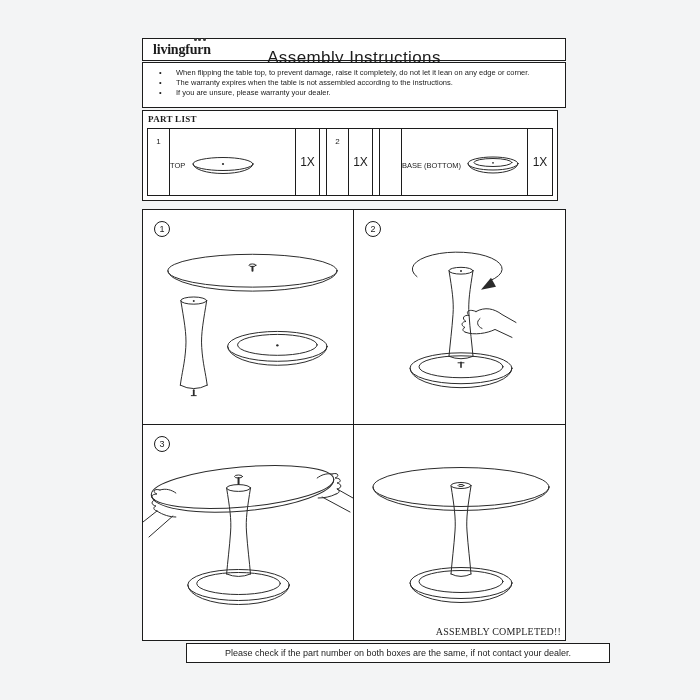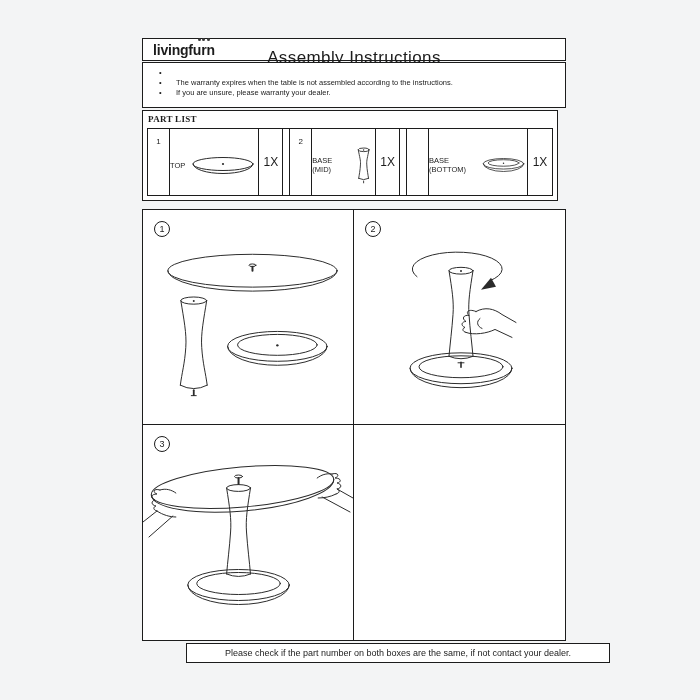--- a/index.html
+++ b/index.html
@@ -9,21 +9,21 @@
     font-family:"Liberation Sans", sans-serif;
     color:#1c1c1c;
     -webkit-font-smoothing:antialiased;
   }
   .box{
     position:absolute;background:#ffffff;
     border:1.5px solid #1c1c1c;box-sizing:border-box;
   }
   
   #header{left:142px;top:38px;width:424px;height:23px;display:flex;align-items:center;}
-  .logo{position:absolute;left:10px;top:3px;font-weight:bold;font-size:14px;letter-spacing:-0.2px;}
+  .logo{position:absolute;left:10px;top:3px;font-weight:bold;font-size:14px;letter-spacing:-0.2px;font-family:Liberation Serif, serif;}
   .logo-dots{position:absolute;top:-4px;right:5px;display:flex;gap:1.5px;}
   .logo-dots i{width:3px;height:3px;border-radius:50%;background:#3a3a3a;display:block;}
   .title{width:100%;text-align:center;font-size:17px;letter-spacing:0.4px;margin-top:17px;}
   
   #notes{left:142px;top:62px;width:424px;height:46px;padding:5px 8px 0 14px;}
   .note-line{display:flex;font-size:7.5px;line-height:10px;}
   .note-line .bullet{width:17px;text-align:left;padding-left:2px;}
   
   #partlist{left:142px;top:110px;width:416px;height:91px;}
   .pl-title{font-family:"Liberation Serif", serif;font-weight:bold;font-size:9px;padding:3px 0 0 5px;letter-spacing:0.3px;}
@@ -61,20 +61,21 @@
         <i></i>
         <i></i>
       </span>
   </div>
   <div class="title">Assembly Instructions</div>
 </div>
 
 <div class="box" id="notes">
   <div class="note-line">
     <span class="bullet">•</span>
+    <span>When flipping the table top, to prevent damage, raise it completely, do not let it lean on any edge or corner.</span>
   </div>
   <div class="note-line">
     <span class="bullet">•</span>
     <span>The warranty expires when the table is not assembled according to the instructions.</span>
   </div>
   <div class="note-line">
     <span class="bullet">•</span>
     <span>If you are unsure, please warranty your dealer.</span>
   </div>
 </div>
@@ -92,33 +93,20 @@
           <path d="M5,10 A 30,9.5 0 0 0 65,10"></path>
         </g>
         <circle class="fl" cx="35" cy="10" r="1.1"></circle>
       </svg>
     </div>
     <div class="pcell pqty">1X</div>
 
     <div class="pcell psep"></div>
 
     <div class="pcell pnum">2</div>
-    <div class="pcell pdraw">
-      <span>BASE (MID)</span>
-      <svg width="26" height="42" viewBox="0 0 26 42">
-        <g class="ln">
-          <ellipse cx="13" cy="4" rx="6" ry="2"></ellipse>
-          <path d="M7,4 C8.5,12 9.8,16 9.5,20 C9.2,27 8,32 7.5,36"></path>
-          <path d="M19,4 C17.5,12 16.2,16 16.5,20 C16.8,27 18,32 18.5,36"></path>
-          <path d="M7.5,36 Q13,39 18.5,36"></path>
-          <path d="M13,39 L13,41"></path>
-        </g>
-        <circle class="fl" cx="13" cy="4.2" r="0.8"></circle>
-      </svg>
-    </div>
     <div class="pcell pqty">1X</div>
 
     <div class="pcell psep"></div>
 
     <div class="pcell pnum"></div>
     <div class="pcell pdraw">
       <span>BASE (BOTTOM)</span>
       <svg width="58" height="22" viewBox="0 0 58 22">
         <g class="ln">
           <ellipse cx="29" cy="9.5" rx="25" ry="6.5"></ellipse>
@@ -227,18 +215,39 @@
           <path d="M190,49 C196,47 198,51 193,53 C199,53 200,57 195,58 C200,59 200,63 195,64 C198,65 198,68 194,69"></path>
           <path d="M190,49 C184,48 179,50 175,53"></path>
           <path d="M194,69 C188,72 182,73 176,73"></path>
           <path d="M180,72 L208,87"></path>
           <path d="M195,64 L211,73"></path>
         </g>
       </g>
     </svg>
   </div>
 
+  <div class="panel">
+    <svg viewBox="0 0 211 215" preserveAspectRatio="none">
+      <g class="ln">
+
+        <ellipse cx="107" cy="62" rx="88" ry="19.5"></ellipse>
+        <path d="M19,62 A 88,23.5 0 0 0 195,62"></path>
+
+        <ellipse cx="107" cy="60.5" rx="10" ry="3"></ellipse>
+        <ellipse cx="107" cy="60.5" rx="3" ry="1"></ellipse>
+
+        <path d="M97,61 C100,80 102,93 101,106 C100,121 98,136 97,149"></path>
+        <path d="M117,61 C114,80 112,93 113,106 C114,121 116,136 117,149"></path>
+        <path d="M97,149 Q107,154 117,149"></path>
+
+        <ellipse cx="107" cy="158" rx="51" ry="15.5"></ellipse>
+        <path d="M56,158 A 51,19.5 0 0 0 158,158"></path>
+        <ellipse cx="107" cy="156.5" rx="42" ry="11"></ellipse>
+      </g>
+    </svg>
+    <div class="completed">ASSEMBLY COMPLETED!!</div>
+  </div>
 
 </div>
 
 <div class="box" id="footer">
   <span>Please check if the part number on both boxes are the same, if not contact your dealer.</span>
 </div>
 
 </body></html>

